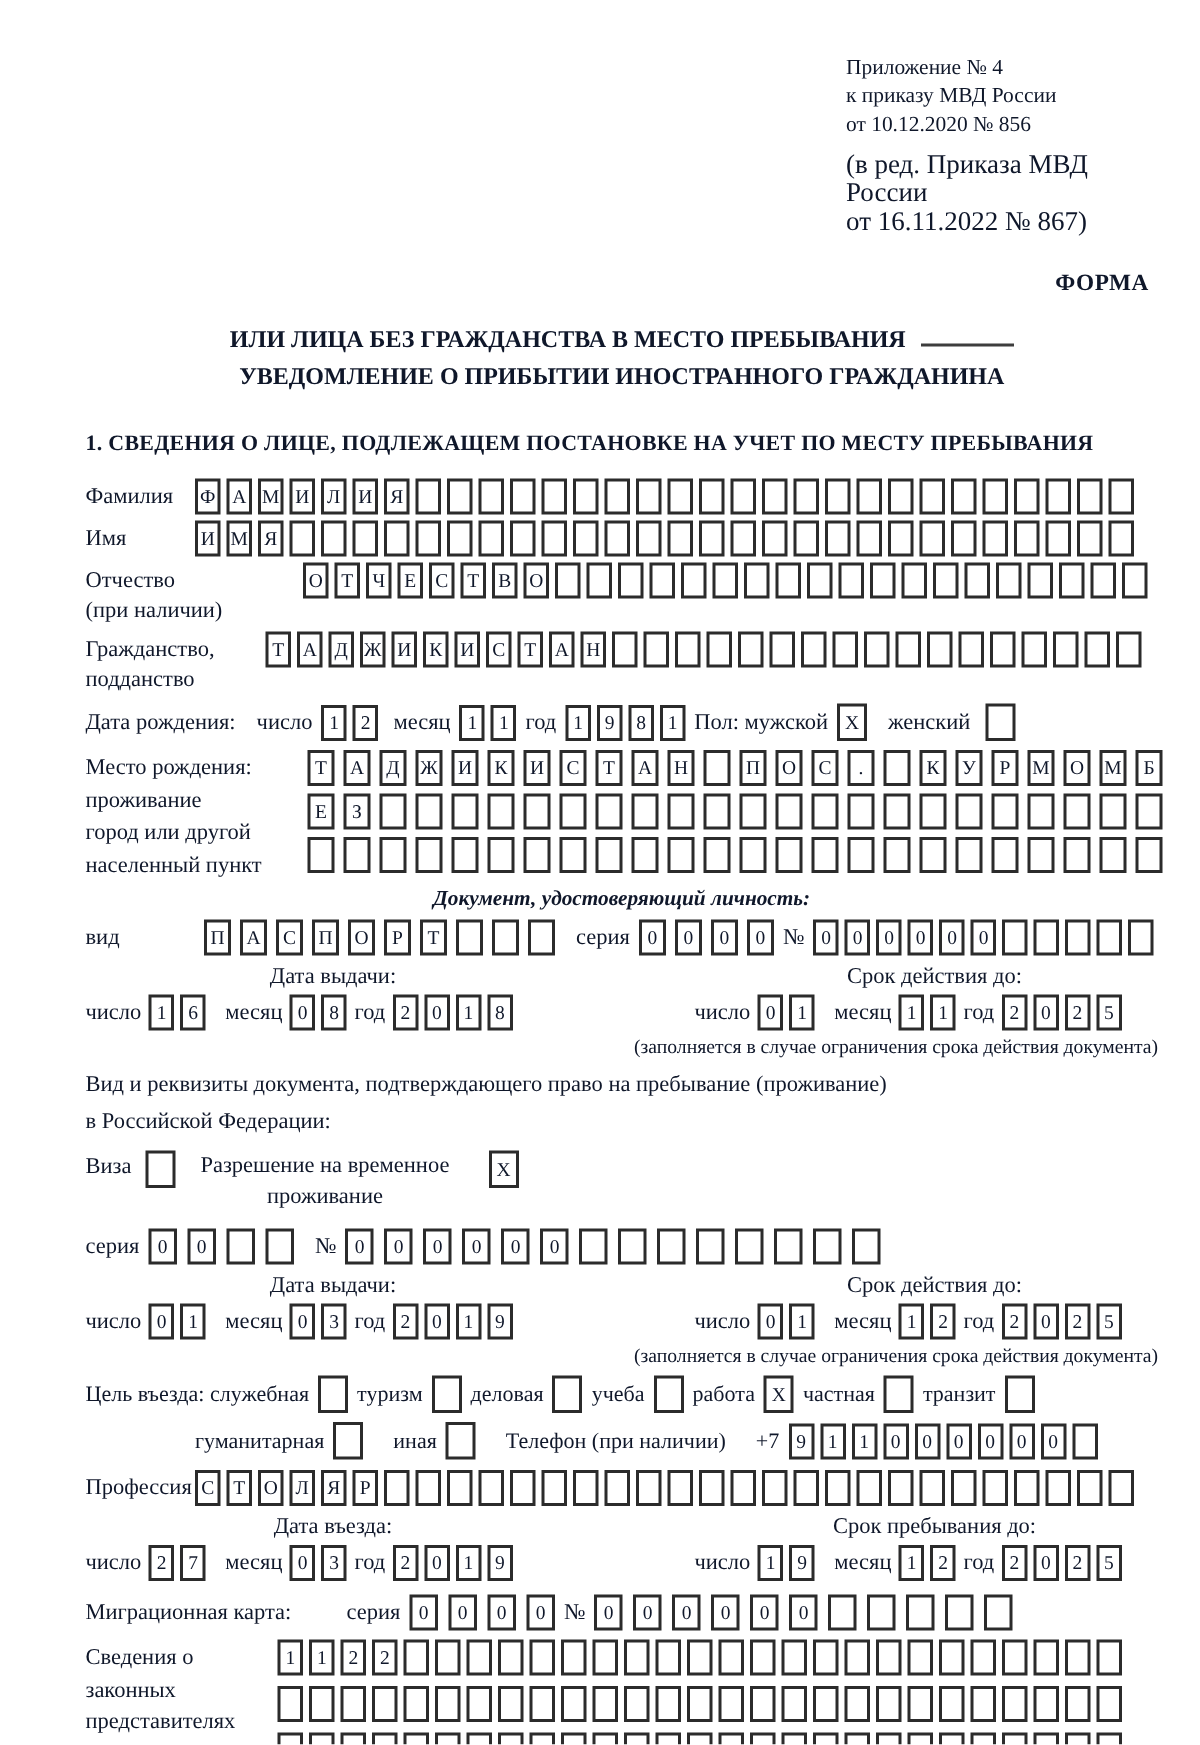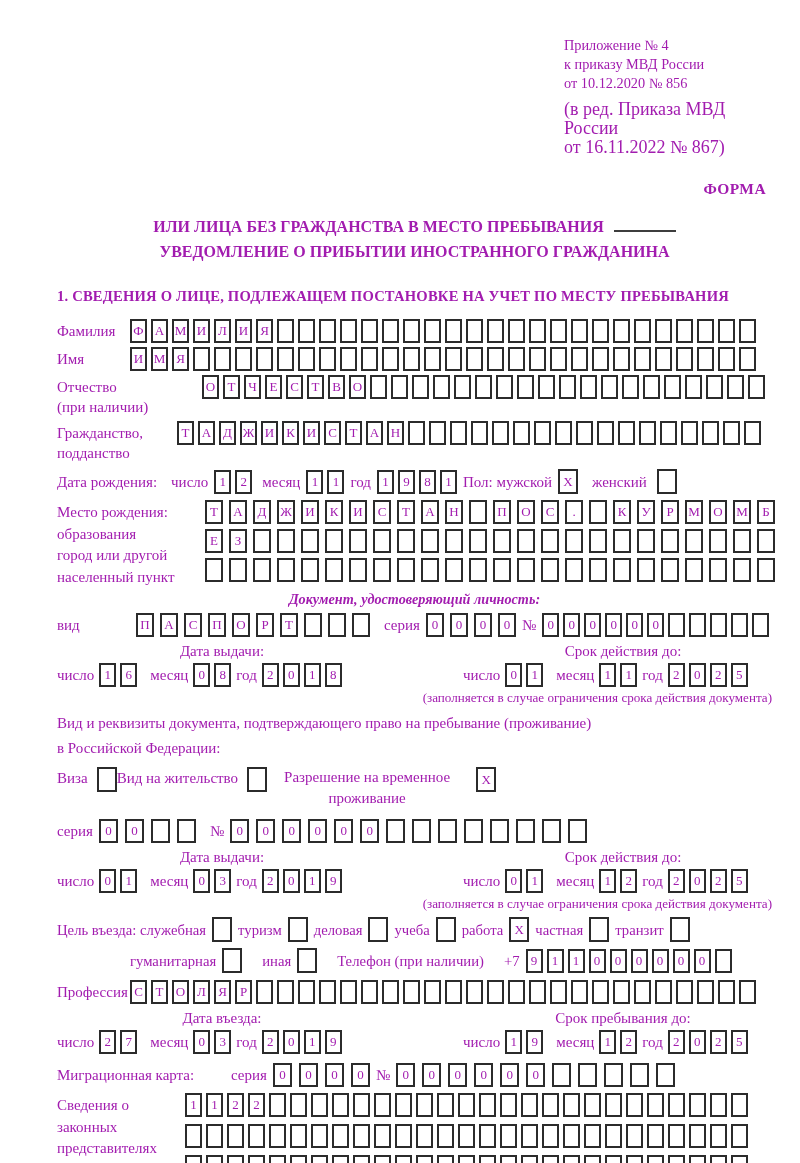--- a/index.html
+++ b/index.html
@@ -1,20 +1,20 @@
 <!DOCTYPE html>
 <html><head>
 <meta charset="utf-8">
 <style>
   * { box-sizing: border-box; }
   html, body { margin: 0; padding: 0; background: #ffffff; }
   .page {
     width: 800px; height: 1163px; margin: 0 auto; background: #fff;
     font-family: "Liberation Serif", "DejaVu Serif", serif;
-    color: #a21caf; padding: 36px 28px 16px 57px; overflow: hidden; position: relative;
+    color: #0f172a; padding: 36px 28px 16px 57px; overflow: hidden; position: relative;
   }
   
   .appendix { width: 208px; margin-left: auto; font-size: 14.3px; line-height: 19px; }
   .appendix .edition { margin-top: 7px; font-size: 18px; }
   .forma { font-weight: bold; font-size: 15.5px; text-align: right; padding-right: 6px; margin-top: 22px; letter-spacing: .4px; }
   
   .title { text-align: center; font-weight: bold; font-size: 16px; line-height: 25px; margin-top: 16px; }
   .blank-line { display: inline-block; width: 62px; height: 13px; border-bottom: 2.5px solid #3d3d3d; margin-left: 10px; }
   .sec-heading { font-weight: bold; font-size: 14.6px; margin-top: 24px; margin-bottom: 14px; letter-spacing: .2px; }
   
@@ -253,21 +253,21 @@
       </span>
     <span class="sub ml8">женский</span>
     <span class="cells big ml4">
         <span class="cell"></span>
       </span>
   </div>
 
   <div class="row" style="margin-bottom:2px;">
     <div class="flabel w148" style="line-height:21.5px;">
       <div>Место рождения:</div>
-      <div>образования</div>
+      <div>проживание</div>
       <div>город или другой</div>
       <div>населенный пункт</div>
     </div>
     <div class="stack">
       <div class="cells wide">
           <span class="cell">Т</span>
           <span class="cell">А</span>
           <span class="cell">Д</span>
           <span class="cell">Ж</span>
           <span class="cell">И</span>
@@ -437,26 +437,20 @@
   <div class="text-line">в Российской Федерации:</div>
 
   <div class="permit-row">
     <div class="permit-item">
       <span class="plabel">Виза</span>
       <span class="cells big">
           <span class="cell"></span>
         </span>
     </div>
     <div class="permit-item">
-      <span class="plabel">Вид на жительство</span>
-      <span class="cells big">
-          <span class="cell"></span>
-        </span>
-    </div>
-    <div class="permit-item">
       <span class="multi wm200">Разрешение на временное проживание</span>
       <span class="cells big">
           <span class="cell">X</span>
         </span>
     </div>
   </div>
 
   <div class="row vcenter">
     <span class="flabel" style="padding-top:0;">серия</span>
     <span class="cells sp2">

